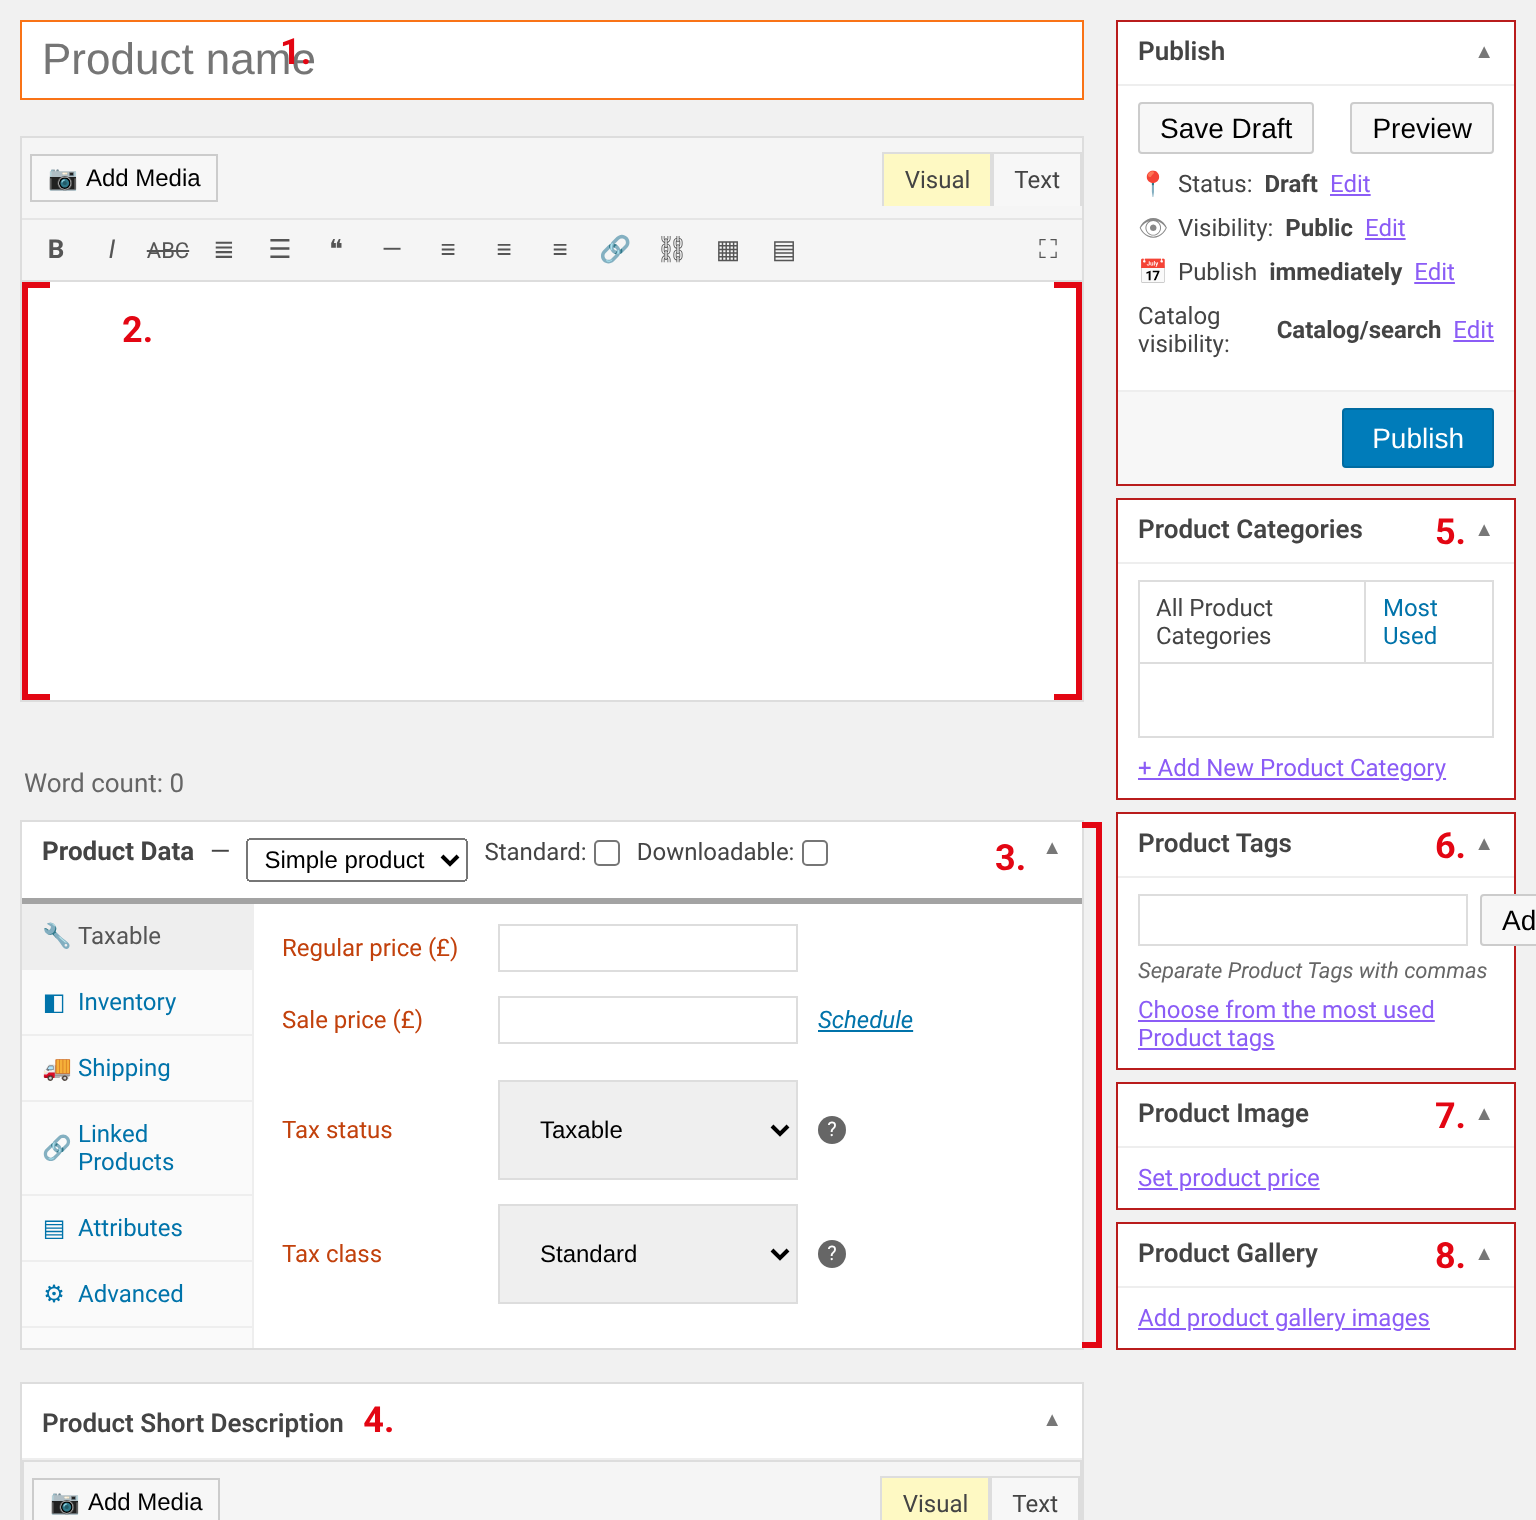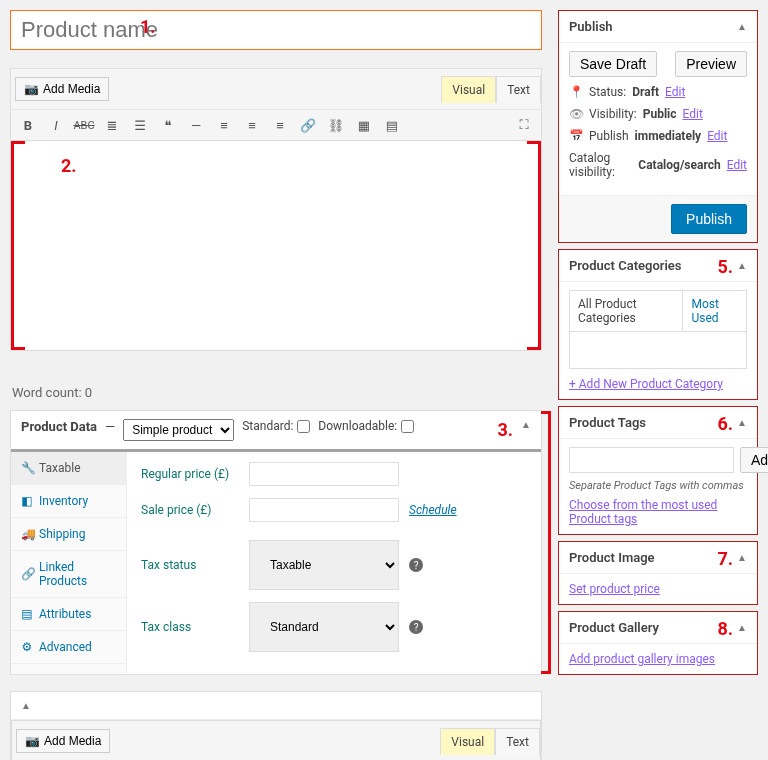--- a/index.html
+++ b/index.html
@@ -32,21 +32,21 @@
   .pd-head { display: flex; align-items: flex-start; padding: 8px 10px; gap: 8px; border-bottom: 3px solid #a3a3a3; }
   .pd-head select { font-size: 12px; padding: 2px 4px; }
   .pd-head label { font-size: 12px; display: inline-flex; align-items: center; gap: 4px; }
   .pd-body { display: flex; min-height: 180px; }
   .pd-tabs { width: 116px; background: #fafafa; border-right: 1px solid #eee; }
   .pd-tab { padding: 9px 10px; font-size: 12px; border-bottom: 1px solid #eee; cursor: pointer; color: #0073aa; display: flex; align-items: center; gap: 6px; }
   .pd-tab.active { background: #eee; color: #555; font-weight: 400; }
   .pd-tab .ico { width: 12px; display: inline-block; text-align: center; }
   .pd-form { flex: 1; padding: 10px 14px; }
   .field-row { display: flex; align-items: center; margin-bottom: 12px; gap: 10px; }
-  .field-row .lbl { width: 98px; font-size: 12px; color: #0f766e; }
+  .field-row .lbl { width: 98px; font-size: 12px; color: #c2410c; }
   .field-row input[type=text] { width: 150px; padding: 4px 6px; border: 1px solid #ddd; font-size: 12px; background:#fff; }
   .field-row select { width: 150px; padding: 16px; border: 1px solid #ddd; font-size: 12px; }
   .qmark { width: 14px; height: 14px; border-radius: 50%; background: #666; color: #fff; font-size: 10px; display: inline-flex; align-items: center; justify-content: center; }
   .link { color: #8b5cf6; text-decoration: underline; cursor: pointer; }
   .schedule { font-style: italic; color: #0073aa; font-size: 12px; text-decoration: underline; cursor: pointer; text-align: center; }
   .pd-wrap { position: relative; }
   .side-panel { background: #fff; border: 1px solid #b91c1c; margin-bottom: 6px; }
   .side-head { padding: 8px 10px; font-weight: 600; font-size: 13px; display: flex; justify-content: space-between; align-items: center; border-bottom: 1px solid #eee; }
   .side-body { padding: 8px 10px; font-size: 12px; }
   .pub-row { display: flex; align-items: center; gap: 6px; margin: 8px 0; font-size: 12px; }
@@ -187,20 +187,21 @@
             <span class="lbl">Tax class</span>
             <select><option>Standard</option></select>
             <span class="qmark">?</span>
           </div>
         </div>
       </div>
     </div>
 
     <div class="panel" style="margin-top:16px">
       <div class="panel-head">
+        <span><span>Product Short Description</span>&nbsp;&nbsp;&nbsp;<span class="anno" style="position:static">4.</span></span>
         <span class="tri">▲</span>
       </div>
       <div class="toolbar">
         <div class="tb-top">
           <button class="add-media">
             <span>📷</span>
             <span>Add Media</span>
           </button>
           <div class="tabs">
             <div class="tab active">Visual</div>

